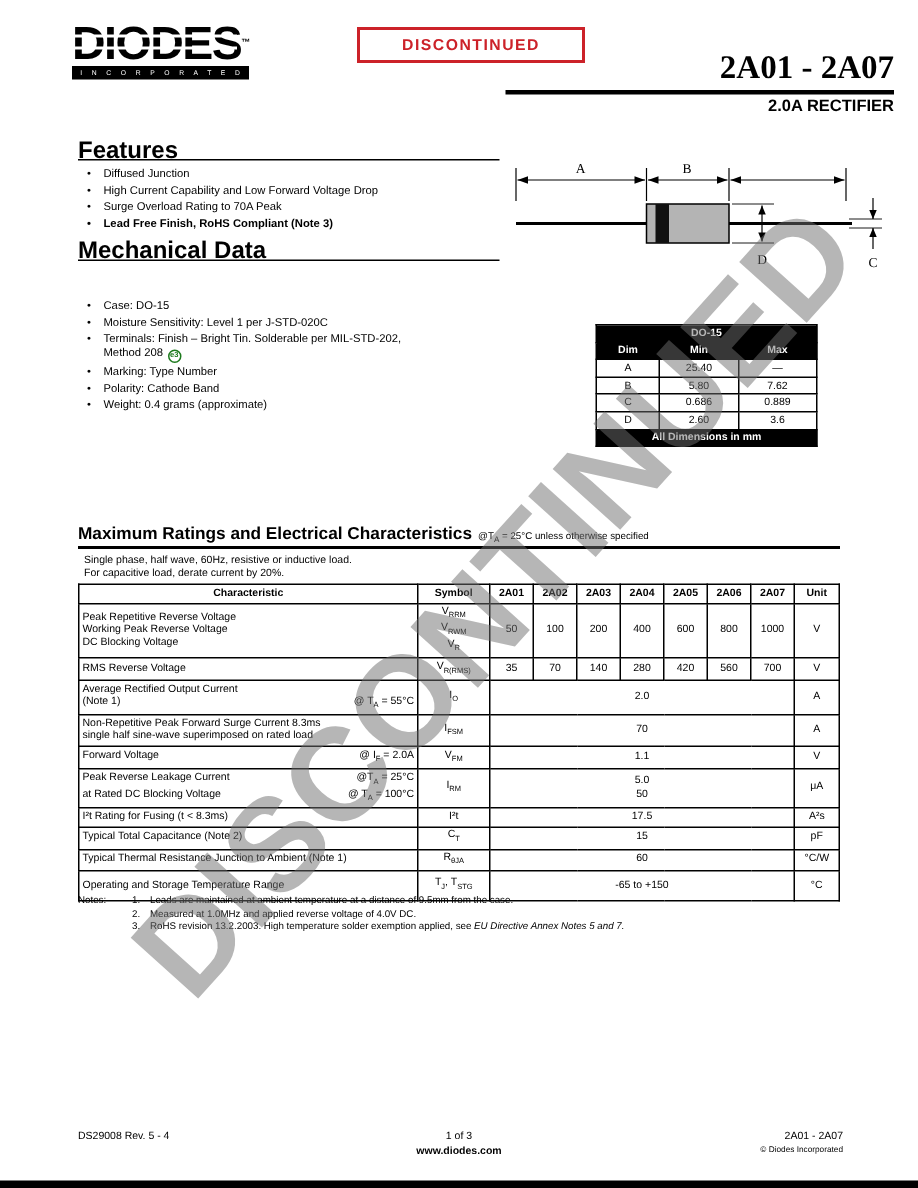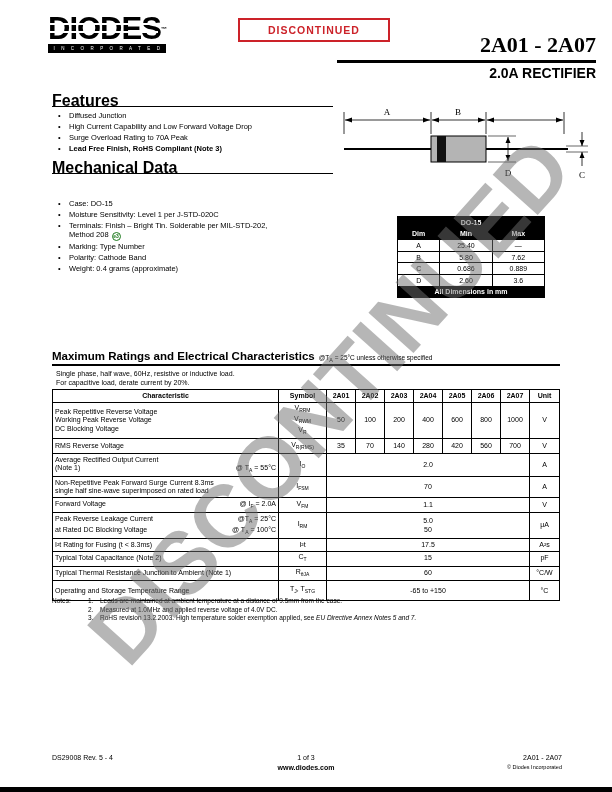--- a/index.html
+++ b/index.html
@@ -13,21 +13,21 @@
   .logo-stripe { position:absolute; left:0; width:110px; height:2px; background:#fff; }
   .logo-tm { font-size:6px; vertical-align:top; font-weight:bold; }
   .logo-bar { width:118px; background:#000; color:#fff; font-size:4.5px; letter-spacing:2.6px;
               text-align:center; padding:2px 0 1.5px 2px; }
   .disc-badge { position:absolute; left:238px; top:18px; width:152px; height:24px; border:2px solid #cc2229;
                 display:flex; align-items:center; justify-content:center; color:#cc2229; font-weight:bold;
                 font-size:10.5px; letter-spacing:1px; }
   .part-title { position:absolute; right:16px; top:32px; font-family:"Liberation Serif", serif;
                 font-size:22px; font-weight:bold; }
   .title-rule { position:absolute; left:337px; right:16px; top:60px; height:2.5px; background:#000; }
-  .subtitle { position:absolute; right:16px; top:65px; font-size:14px; font-weight:bold; }
+  .subtitle { position:absolute; right:16px; top:65px; font-size:11px; font-weight:bold; }
 
   
   .sec-head { position:absolute; left:52px; font-size:16px; font-weight:bold; }
   .rule { position:absolute; left:52px; height:1.2px; background:#000; }
   ul.blist { list-style:none; position:absolute; }
   ul.blist li { position:relative; padding-left:13px; margin-bottom:2.5px; line-height:8.5px; font-size:7.5px; }
   ul.blist li::before { content:"\2022"; position:absolute; left:2px; }
   .bold { font-weight:bold; }
   .e3 { display:inline-block; width:9px; height:9px; border:1px solid #1d7a1d; color:#1d7a1d; border-radius:50%;
         font-size:5px; line-height:7px; text-align:center; vertical-align:-1px; margin-left:3px; font-weight:bold; }

